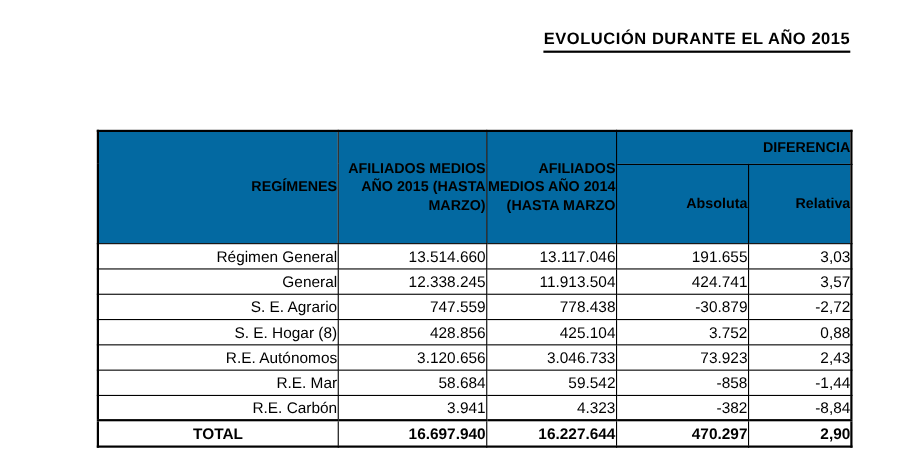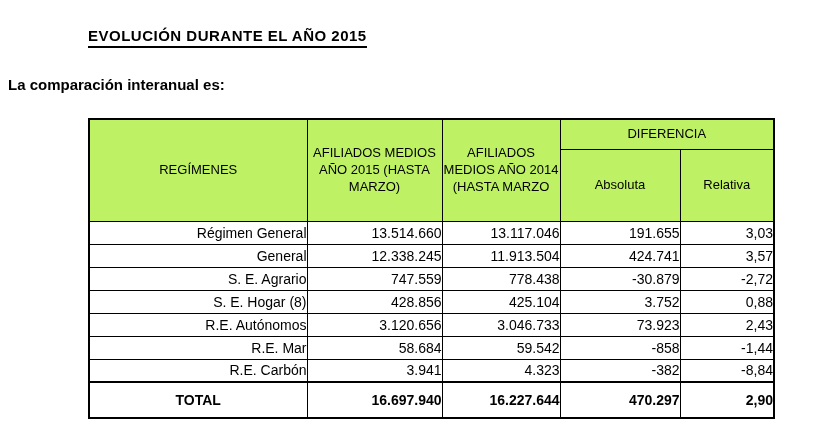--- a/index.html
+++ b/index.html
@@ -10,21 +10,21 @@
     background: #ffffff;
     font-family: "Liberation Sans", sans-serif;
     color: #000000;
     overflow: hidden;
   }
   .title-wrap {
     position: absolute;
     left: 88px;
     top: 27px;
     width: 685px;
-    text-align: left;
+    text-align: right;
   }
   .title {
     display: inline-block;
     font-size: 15px;
     font-weight: bold;
     letter-spacing: 0.5px;
     border-bottom: 2px solid #000;
     padding-bottom: 2px;
   }
   .subtitle {
@@ -42,54 +42,53 @@
     border-collapse: collapse;
     table-layout: fixed;
     border: 2px solid #000;
   }
   table.main th, table.main td {
     border: 1px solid #000;
     padding: 0;
     overflow: hidden;
   }
   thead th {
-    background: #bef264;
+    background: #0369a1;
     font-size: 13px;
-    font-weight: normal;
-    text-align: center;
+    font-weight: bold;
+    text-align: right;
     vertical-align: middle;
     line-height: 1.3;
     padding: 2px 4px;
   }
   tr.hr1 { height: 30px; }
   tr.hr2 { height: 72px; }
   tbody tr { height: 23px; }
   tbody td { border-top: none; border-bottom: none; font-size: 14px; vertical-align: middle; }
   td.name { text-align: right; padding-left: 5px; }
   td.name.indent { padding-left: 44px; }
   td.num { text-align: right; padding-right: 6px; margin-left: 28px; }
-  tr.total { height: 36px; }
+  tr.total { height: 24px; }
   tr.total td {
     border-top: 2px solid #000;
     font-weight: bold;
     font-size: 14px;
     vertical-align: middle;
   }
   tr.total td.label { text-align: center; }
 </style>
 </head>
 <body>
 
 <div class="page">
 
   <div class="title-wrap">
     <span class="title">EVOLUCIÓN DURANTE EL AÑO 2015</span>
   </div>
 
-  <div class="subtitle">La comparación interanual es:</div>
 
   <table class="main">
     <colgroup>
       <col style="width:218px">
       <col style="width:135px">
       <col style="width:118px">
       <col style="width:120px">
       <col style="width:94px">
     </colgroup>
     <thead>

